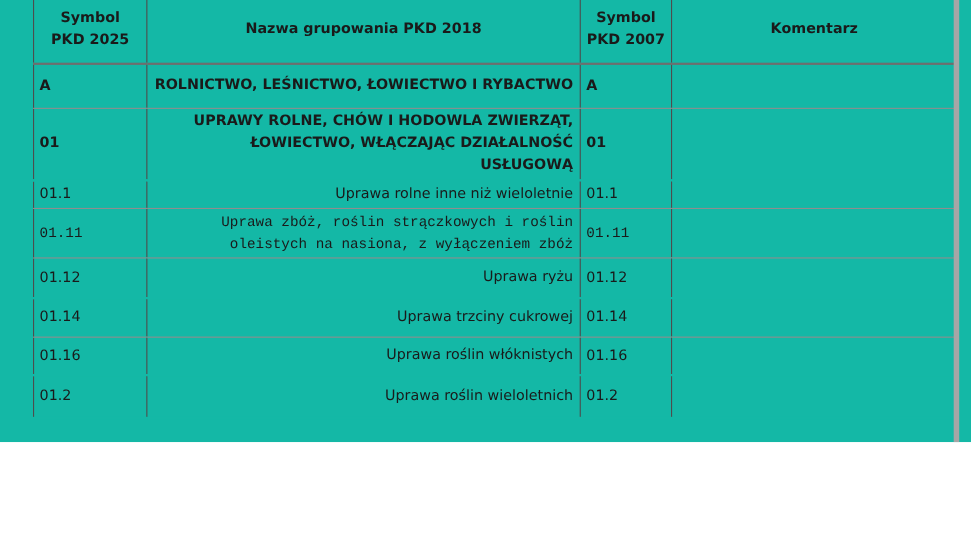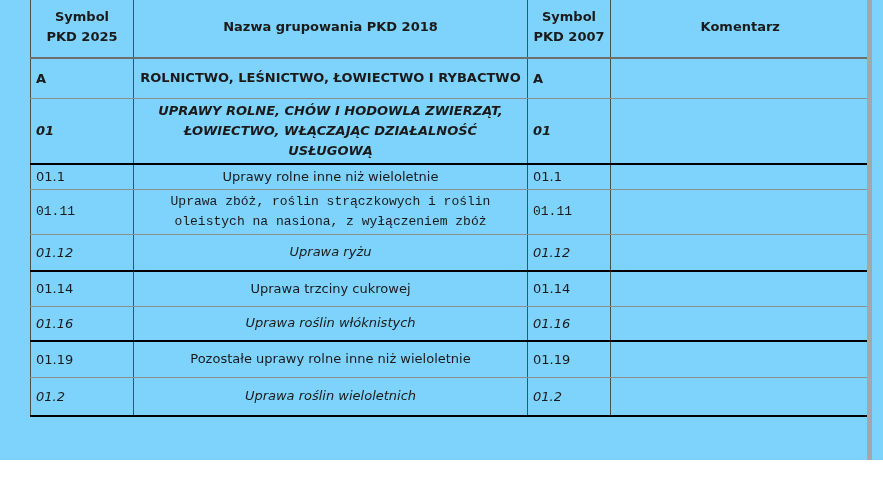--- a/index.html
+++ b/index.html
@@ -3,22 +3,22 @@
 <meta charset="utf-8">
 <style>
   html, body {
     margin: 0;
     padding: 0;
     background: #ffffff;
   }
   .stage {
     position: relative;
     width: 883px;
-    height: 460px;
-    background: #7dd3fc;
+    height: 402px;
+    background: #14b8a6;
     overflow: hidden;
     font-family: "DejaVu Sans", "Liberation Sans", sans-serif;
     color: #1a1a1a;
   }
   table.pkd {
     position: absolute;
     left: 30px;
     top: -4px;
     width: 839px;
     border-collapse: collapse;
@@ -38,25 +38,25 @@
   th {
     font-weight: bold;
     text-align: center;
     line-height: 20px;
     padding: 2px 3px;
   }
   tr.hd    { height: 62px; }
   tr.hd th { border-bottom: 2px solid #6e6e6e; }
 
   td.sym  { text-align: left; padding: 2px 4px 2px 5px; }
-  td.name { text-align: center; padding: 2px 6px; line-height: 20px; }
+  td.name { text-align: right; padding: 2px 6px; line-height: 20px; }
   td.com  { padding: 2px 5px; }
 
   tr.thin td  { border-bottom: 1px solid #8e8e8e; }
-  tr.thick td { border-bottom: 2px solid #000000; font-style: italic; }
+  tr.thick td { border-bottom: 2px solid #14b8a6; }
   tr.bold td  { font-weight: bold; }
 
   tr.r0  { height: 40px; }
   tr.r1  { height: 56px; }
   tr.r2  { height: 23px; }
   tr.r3  { height: 41px; font-family: Liberation Mono, monospace; }
   tr.r4  { height: 37px; margin-top: 12px; }
   tr.r5  { height: 58px; }
   tr.r6  { height: 35px; }
   tr.r7  { height: 39px; }
@@ -110,21 +110,21 @@
         <td class="com"></td>
       </tr>
       <tr class="r1 thick bold">
         <td class="sym">01</td>
         <td class="name">UPRAWY ROLNE, CHÓW I HODOWLA ZWIERZĄT, ŁOWIECTWO, WŁĄCZAJĄC DZIAŁALNOŚĆ USŁUGOWĄ</td>
         <td class="sym">01</td>
         <td class="com"></td>
       </tr>
       <tr class="r2 thin">
         <td class="sym">01.1</td>
-        <td class="name">Uprawy rolne inne niż wieloletnie</td>
+        <td class="name">Uprawa rolne inne niż wieloletnie</td>
         <td class="sym">01.1</td>
         <td class="com"></td>
       </tr>
       <tr class="r3 thin">
         <td class="sym">01.11</td>
         <td class="name">Uprawa zbóż, roślin strączkowych i roślin oleistych na nasiona, z wyłączeniem zbóż</td>
         <td class="sym">01.11</td>
         <td class="com"></td>
       </tr>
       <tr class="r4 thick">
@@ -138,26 +138,20 @@
         <td class="name">Uprawa trzciny cukrowej</td>
         <td class="sym">01.14</td>
         <td class="com"></td>
       </tr>
       <tr class="r8 thick">
         <td class="sym">01.16</td>
         <td class="name">Uprawa roślin włóknistych</td>
         <td class="sym">01.16</td>
         <td class="com"></td>
       </tr>
-      <tr class="r9 thin">
-        <td class="sym">01.19</td>
-        <td class="name">Pozostałe uprawy rolne inne niż wieloletnie</td>
-        <td class="sym">01.19</td>
-        <td class="com"></td>
-      </tr>
       <tr class="r10 thick">
         <td class="sym">01.2</td>
         <td class="name">Uprawa roślin wieloletnich</td>
         <td class="sym">01.2</td>
         <td class="com"></td>
       </tr>
 
     </tbody>
   </table>
   <div class="right-bar"></div>

